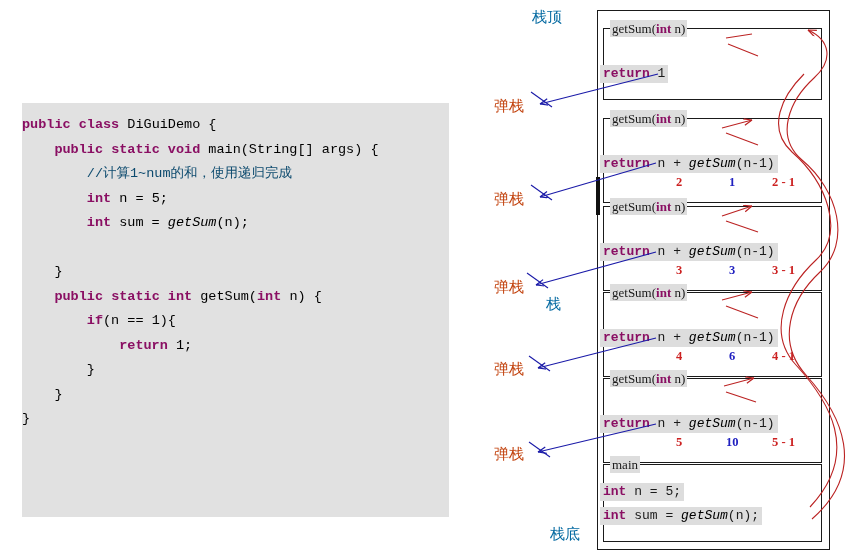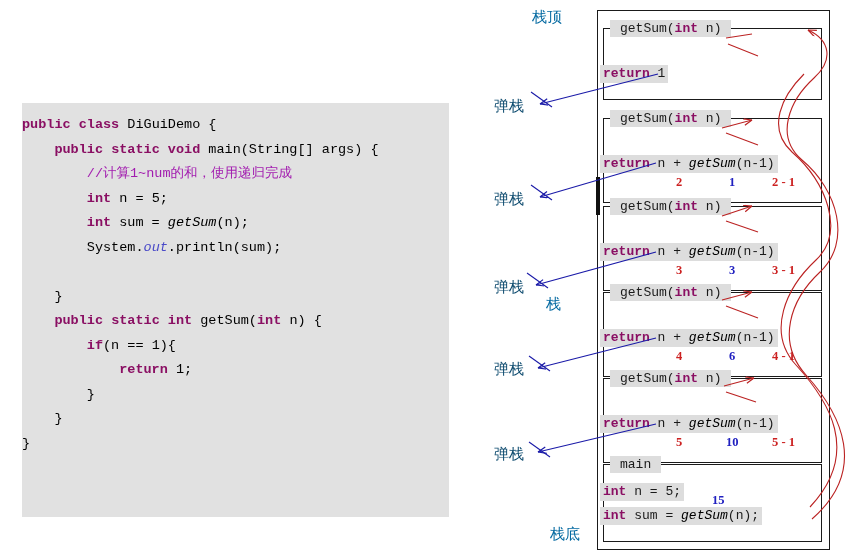--- a/index.html
+++ b/index.html
@@ -23,21 +23,21 @@
   }
   .code-line {
     font-family: "Liberation Mono", "DejaVu Sans Mono", monospace;
     font-size: 13.5px;
     line-height: 24.5px;
     height: 24.5px;
     white-space: pre;
     color: #000000;
   }
   .kw  { color: #8a0f63; font-weight: bold; }
-  .cm  { color: #a21caf; }
+  .cm  { color: #0c4a6e; }
   .it  { font-style: italic; color: #000000; }
   .fld { color: #4a4ac8; font-style: italic; }
 
   
   #stack-area { position: absolute; left: 490px; top: 0; width: 378px; height: 559px; }
 
   #stack-container {
     position: absolute;
     left: 107px; top: 10px;
     width: 233px; height: 540px;
@@ -49,22 +49,22 @@
     position: absolute;
     left: 113px;
     width: 219px;
     border: 1.5px solid #1a1a1a;
     background: #ffffff;
   }
   .frame-title {
     position: absolute;
     left: 6px; top: -9px;
     background: #dddddd;
-    padding: 0 10px;
-    font-family: Liberation Mono, monospace;
+    padding: 0 2px;
+    font-family: Liberation Serif, serif;
     font-size: 13px;
     line-height: 17px;
     white-space: pre;
     color: #1a1a1a;
   }
   .frame-body {
     position: absolute;
     left: -4px;
     background: #dddddd;
     padding: 0 3px;
@@ -96,37 +96,36 @@
   }
 
   
   .cn-label {
     position: absolute;
     font-family: "DejaVu Sans", sans-serif;
     font-size: 15px;
     white-space: nowrap;
   }
   .cn-black { color: #0369a1; }
-  .cn-blue  { color: #0c4a6e; }
+  .cn-blue  { color: #c2410c; }
 
   svg.overlay { position: absolute; left: 0; top: 0; width: 378px; height: 559px; pointer-events: none; }
 </style>
 </head>
 <body>
 
 <div id="root">
 
   <div id="code-panel">
     <div id="code-lines">
         <div class="code-line"><span class="kw">public </span><span class="kw">class </span><span>DiGuiDemo {</span></div>
         <div class="code-line"><span class="kw">    public </span><span class="kw">static </span><span class="kw">void </span><span>main(String[] args) {</span></div>
         <div class="code-line"><span>        </span><span class="cm">//计算1~num的和，使用递归完成</span></div>
         <div class="code-line"><span>        </span><span class="kw">int </span><span>n = </span><span>5</span><span>;</span></div>
         <div class="code-line"><span>        </span><span class="kw">int </span><span>sum = </span><span class="it">getSum</span><span>(n);</span></div>
-        <div class="code-line"><span>        System.</span><span class="fld">out</span><span>.println(sum);</span></div>
         <div class="code-line">&nbsp;</div>
         <div class="code-line"><span>    }</span></div>
         <div class="code-line"><span class="kw">    public </span><span class="kw">static </span><span class="kw">int </span><span>getSum(</span><span class="kw">int </span><span>n) {</span></div>
         <div class="code-line"><span>        </span><span class="kw">if</span><span>(n == </span><span>1</span><span>){</span></div>
         <div class="code-line"><span>            </span><span class="kw">return </span><span>1</span><span>;</span></div>
         <div class="code-line"><span>        }</span></div>
         <div class="code-line"><span>    }</span></div>
         <div class="code-line"><span>}</span></div>
       </div>
   </div>
@@ -158,21 +157,20 @@
         </div>
         <div class="frame" style="top: 378px; height: 85px;">
           <div class="frame-title"><span>getSum(</span><span class="kw">int </span><span>n)</span></div>
           <div class="frame-body" style="top: 36px;"><span class="kw">return </span><span>n + </span><span class="it">getSum</span><span>(n-1)</span></div>
           <div class="annots" style="top: 56px;"><span class="an-red" style="left: 72px;">5</span><span class="an-blue" style="left: 122px;">10</span><span class="an-red" style="left: 168px;">5 - 1</span></div>
         </div>
         <div class="frame" style="top: 464px; height: 78px;">
           <div class="frame-title"><span>main</span></div>
           <div class="frame-body" style="top: 18px;"><span class="kw">int </span><span>n = </span><span>5</span><span>;</span></div>
           <div class="frame-body" style="top: 42px;"><span class="kw">int </span><span>sum = </span><span class="it">getSum</span><span>(n);</span></div>
-          <div class="annots" style="top: 28px;"><span class="an-blue" style="left: 108px;">15</span></div>
         </div>
       </div>
 
     <div class="cn-label cn-black" style="left:42px; top:8px;">栈顶</div>
     <div class="cn-label cn-black" style="left:56px; top:295px;">栈</div>
     <div class="cn-label cn-black" style="left:60px; top:525px;">栈底</div>
 
     <div class="cn-label cn-blue" style="left:4px; top:97px;">弹栈</div>
     <div class="cn-label cn-blue" style="left:4px; top:190px;">弹栈</div>
     <div class="cn-label cn-blue" style="left:4px; top:278px;">弹栈</div>

